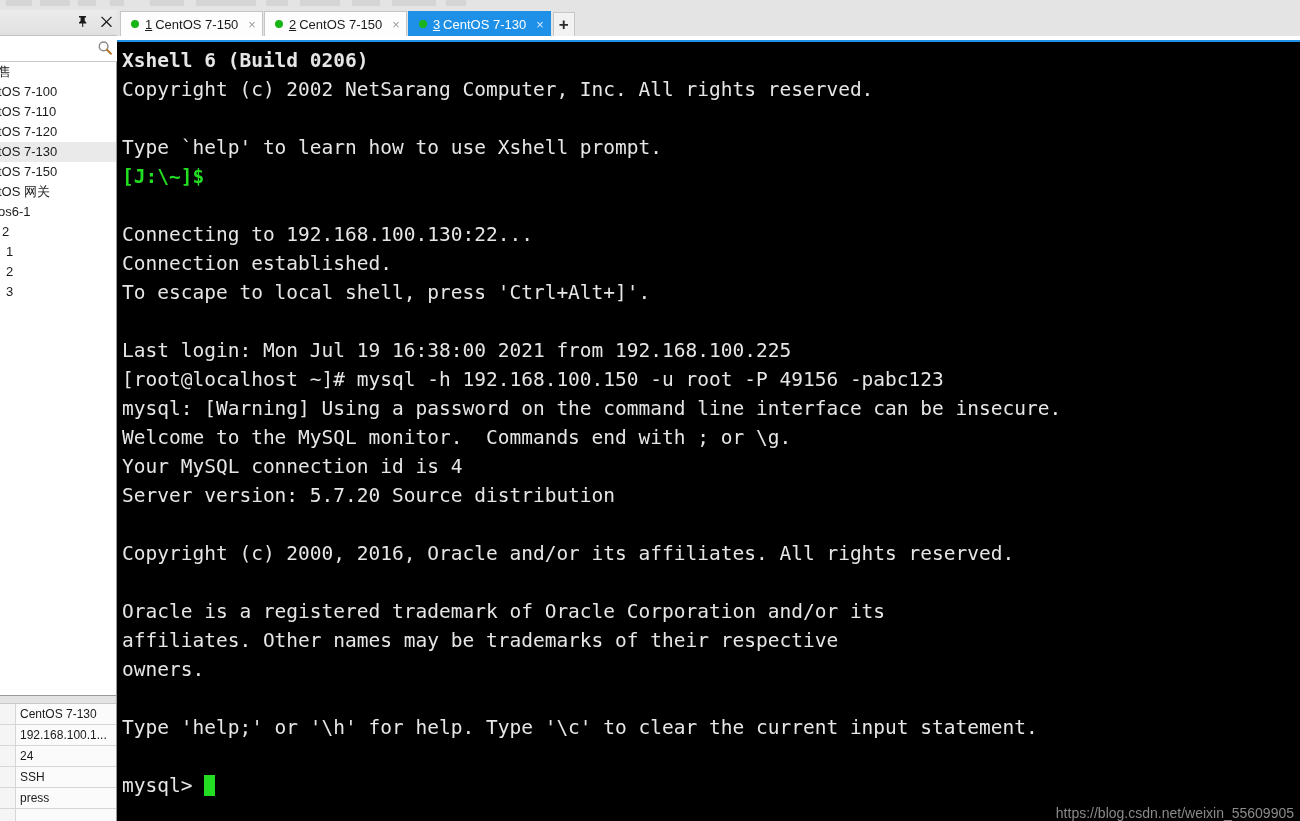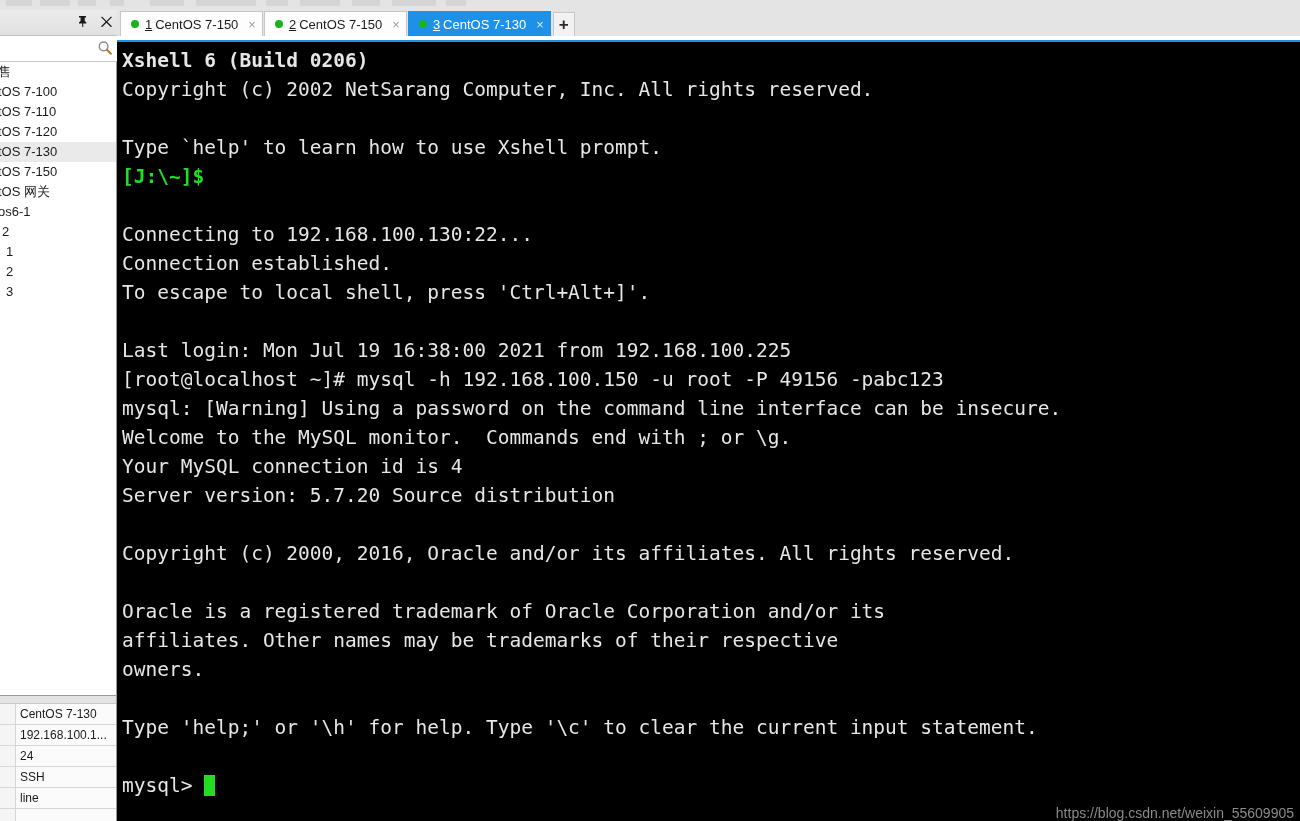--- a/index.html
+++ b/index.html
@@ -362,21 +362,21 @@
           <div class="prop-row">
             <div class="prop-key"></div>
             <div class="prop-val">24</div>
           </div>
           <div class="prop-row">
             <div class="prop-key"></div>
             <div class="prop-val">SSH</div>
           </div>
           <div class="prop-row">
             <div class="prop-key"></div>
-            <div class="prop-val">line</div>
+            <div class="prop-val">press</div>
           </div>
           <div class="prop-row">
             <div class="prop-key"></div>
             <div class="prop-val"></div>
           </div>
         </div>
     </div>
 
   </div>
 

